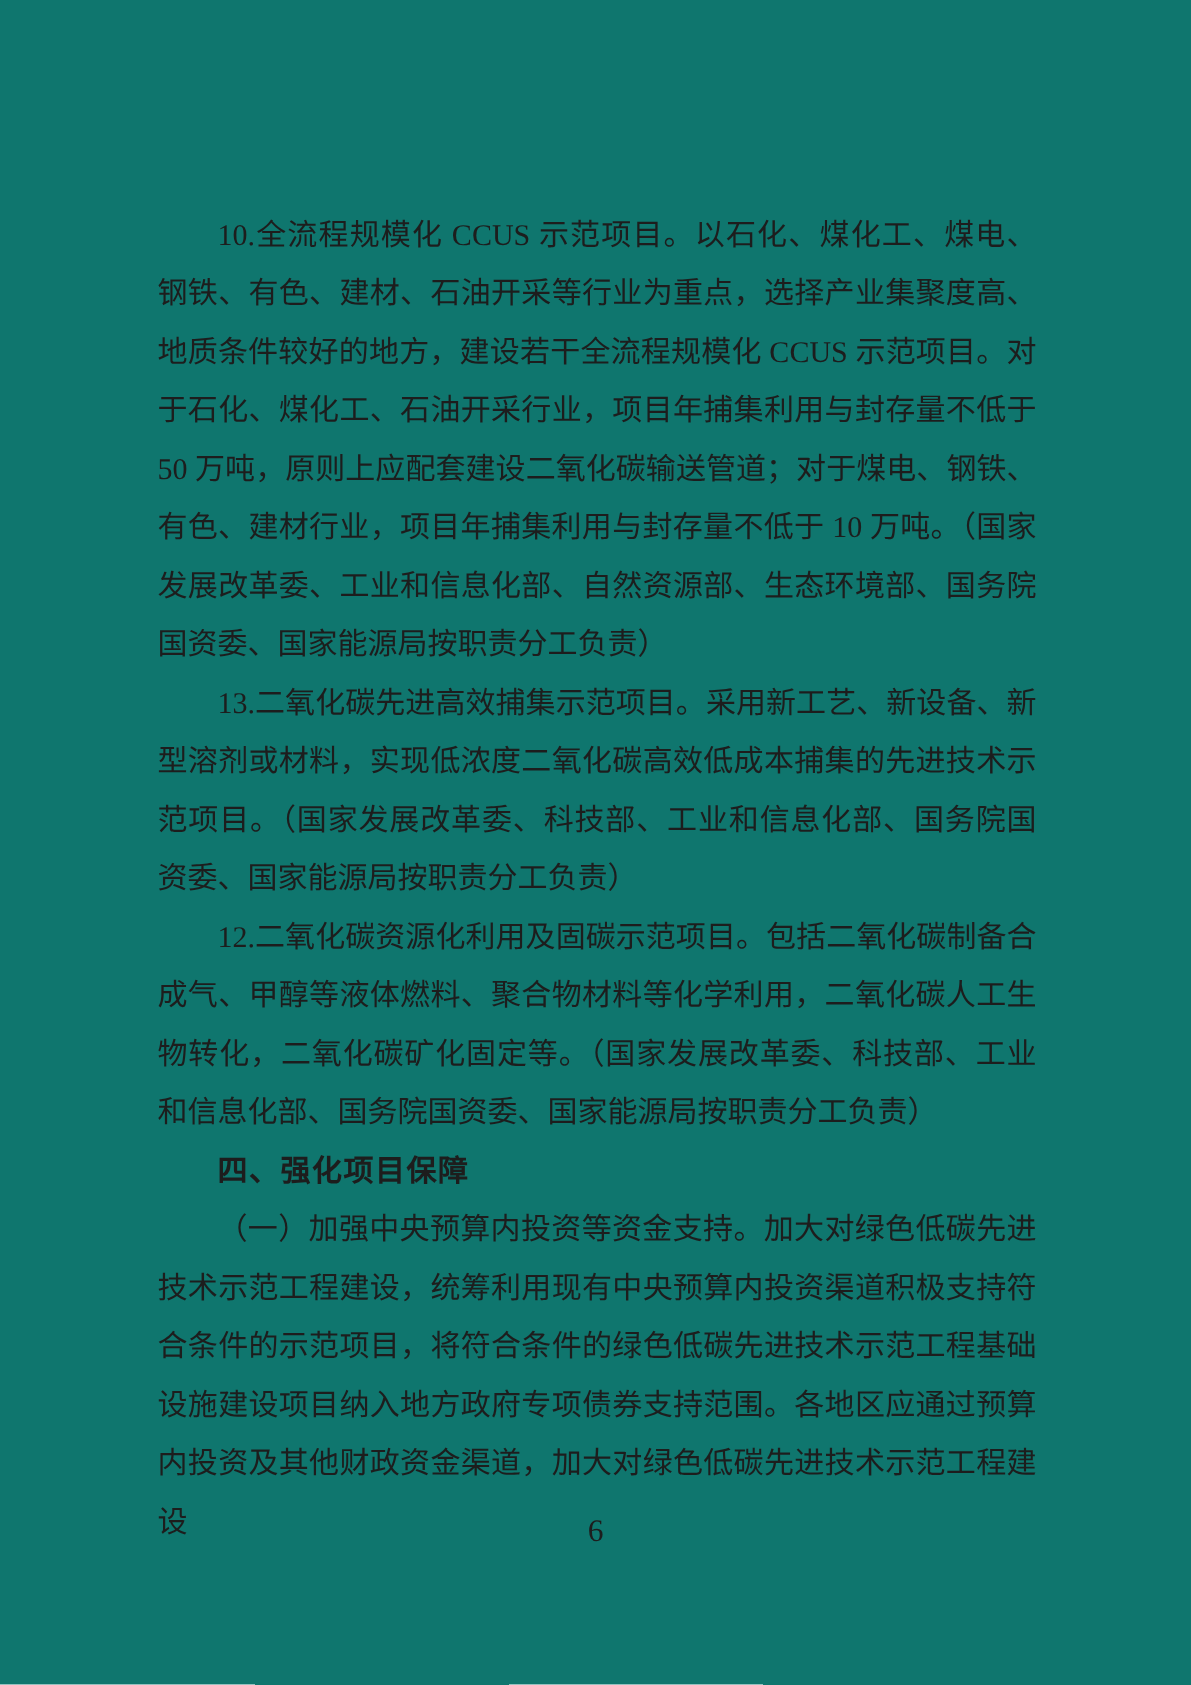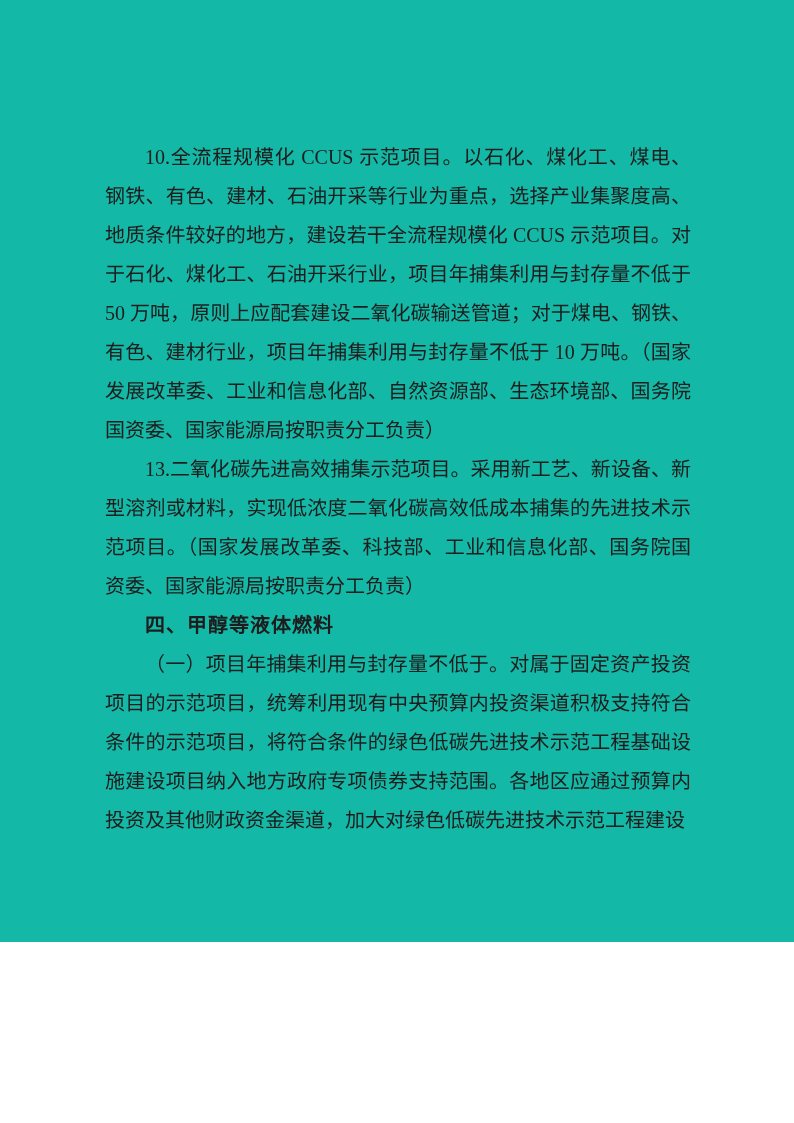--- a/index.html
+++ b/index.html
@@ -3,22 +3,22 @@
 <meta charset="utf-8">
 <style>
   html, body {
     margin: 0;
     padding: 0;
     background: #ffffff;
   }
   .page {
     position: relative;
     width: 794px;
-    height: 942px;
-    background: #14b8a6;
+    height: 1123px;
+    background: #0f766e;
     overflow: hidden;
     font-family: "Liberation Serif", "DejaVu Serif", serif;
     color: #1d1d1d;
   }
   .content {
     position: absolute;
     left: 105px;
     top: 138px;
     width: 586px;
     font-size: 20px;
@@ -47,17 +47,18 @@
     color: #1d1d1d;
   }
 </style>
 </head>
 <body>
 
 <div class="page">
   <div class="content">
     <p>10.全流程规模化 CCUS 示范项目。以石化、煤化工、煤电、钢铁、有色、建材、石油开采等行业为重点，选择产业集聚度高、地质条件较好的地方，建设若干全流程规模化 CCUS 示范项目。对于石化、煤化工、石油开采行业，项目年捕集利用与封存量不低于 50 万吨，原则上应配套建设二氧化碳输送管道；对于煤电、钢铁、有色、建材行业，项目年捕集利用与封存量不低于 10 万吨。（国家发展改革委、工业和信息化部、自然资源部、生态环境部、国务院国资委、国家能源局按职责分工负责）</p>
     <p>13.二氧化碳先进高效捕集示范项目。采用新工艺、新设备、新型溶剂或材料，实现低浓度二氧化碳高效低成本捕集的先进技术示范项目。（国家发展改革委、科技部、工业和信息化部、国务院国资委、国家能源局按职责分工负责）</p>
-    <p class="section-heading">四、甲醇等液体燃料</p>
-    <p>（一）项目年捕集利用与封存量不低于。对属于固定资产投资项目的示范项目，统筹利用现有中央预算内投资渠道积极支持符合条件的示范项目，将符合条件的绿色低碳先进技术示范工程基础设施建设项目纳入地方政府专项债券支持范围。各地区应通过预算内投资及其他财政资金渠道，加大对绿色低碳先进技术示范工程建设</p>
+    <p>12.二氧化碳资源化利用及固碳示范项目。包括二氧化碳制备合成气、甲醇等液体燃料、聚合物材料等化学利用，二氧化碳人工生物转化，二氧化碳矿化固定等。（国家发展改革委、科技部、工业和信息化部、国务院国资委、国家能源局按职责分工负责）</p>
+    <p class="section-heading">四、强化项目保障</p>
+    <p>（一）加强中央预算内投资等资金支持。加大对绿色低碳先进技术示范工程建设，统筹利用现有中央预算内投资渠道积极支持符合条件的示范项目，将符合条件的绿色低碳先进技术示范工程基础设施建设项目纳入地方政府专项债券支持范围。各地区应通过预算内投资及其他财政资金渠道，加大对绿色低碳先进技术示范工程建设</p>
   </div>
   <div class="page-number">6</div>
 </div>
 
 </body></html>

